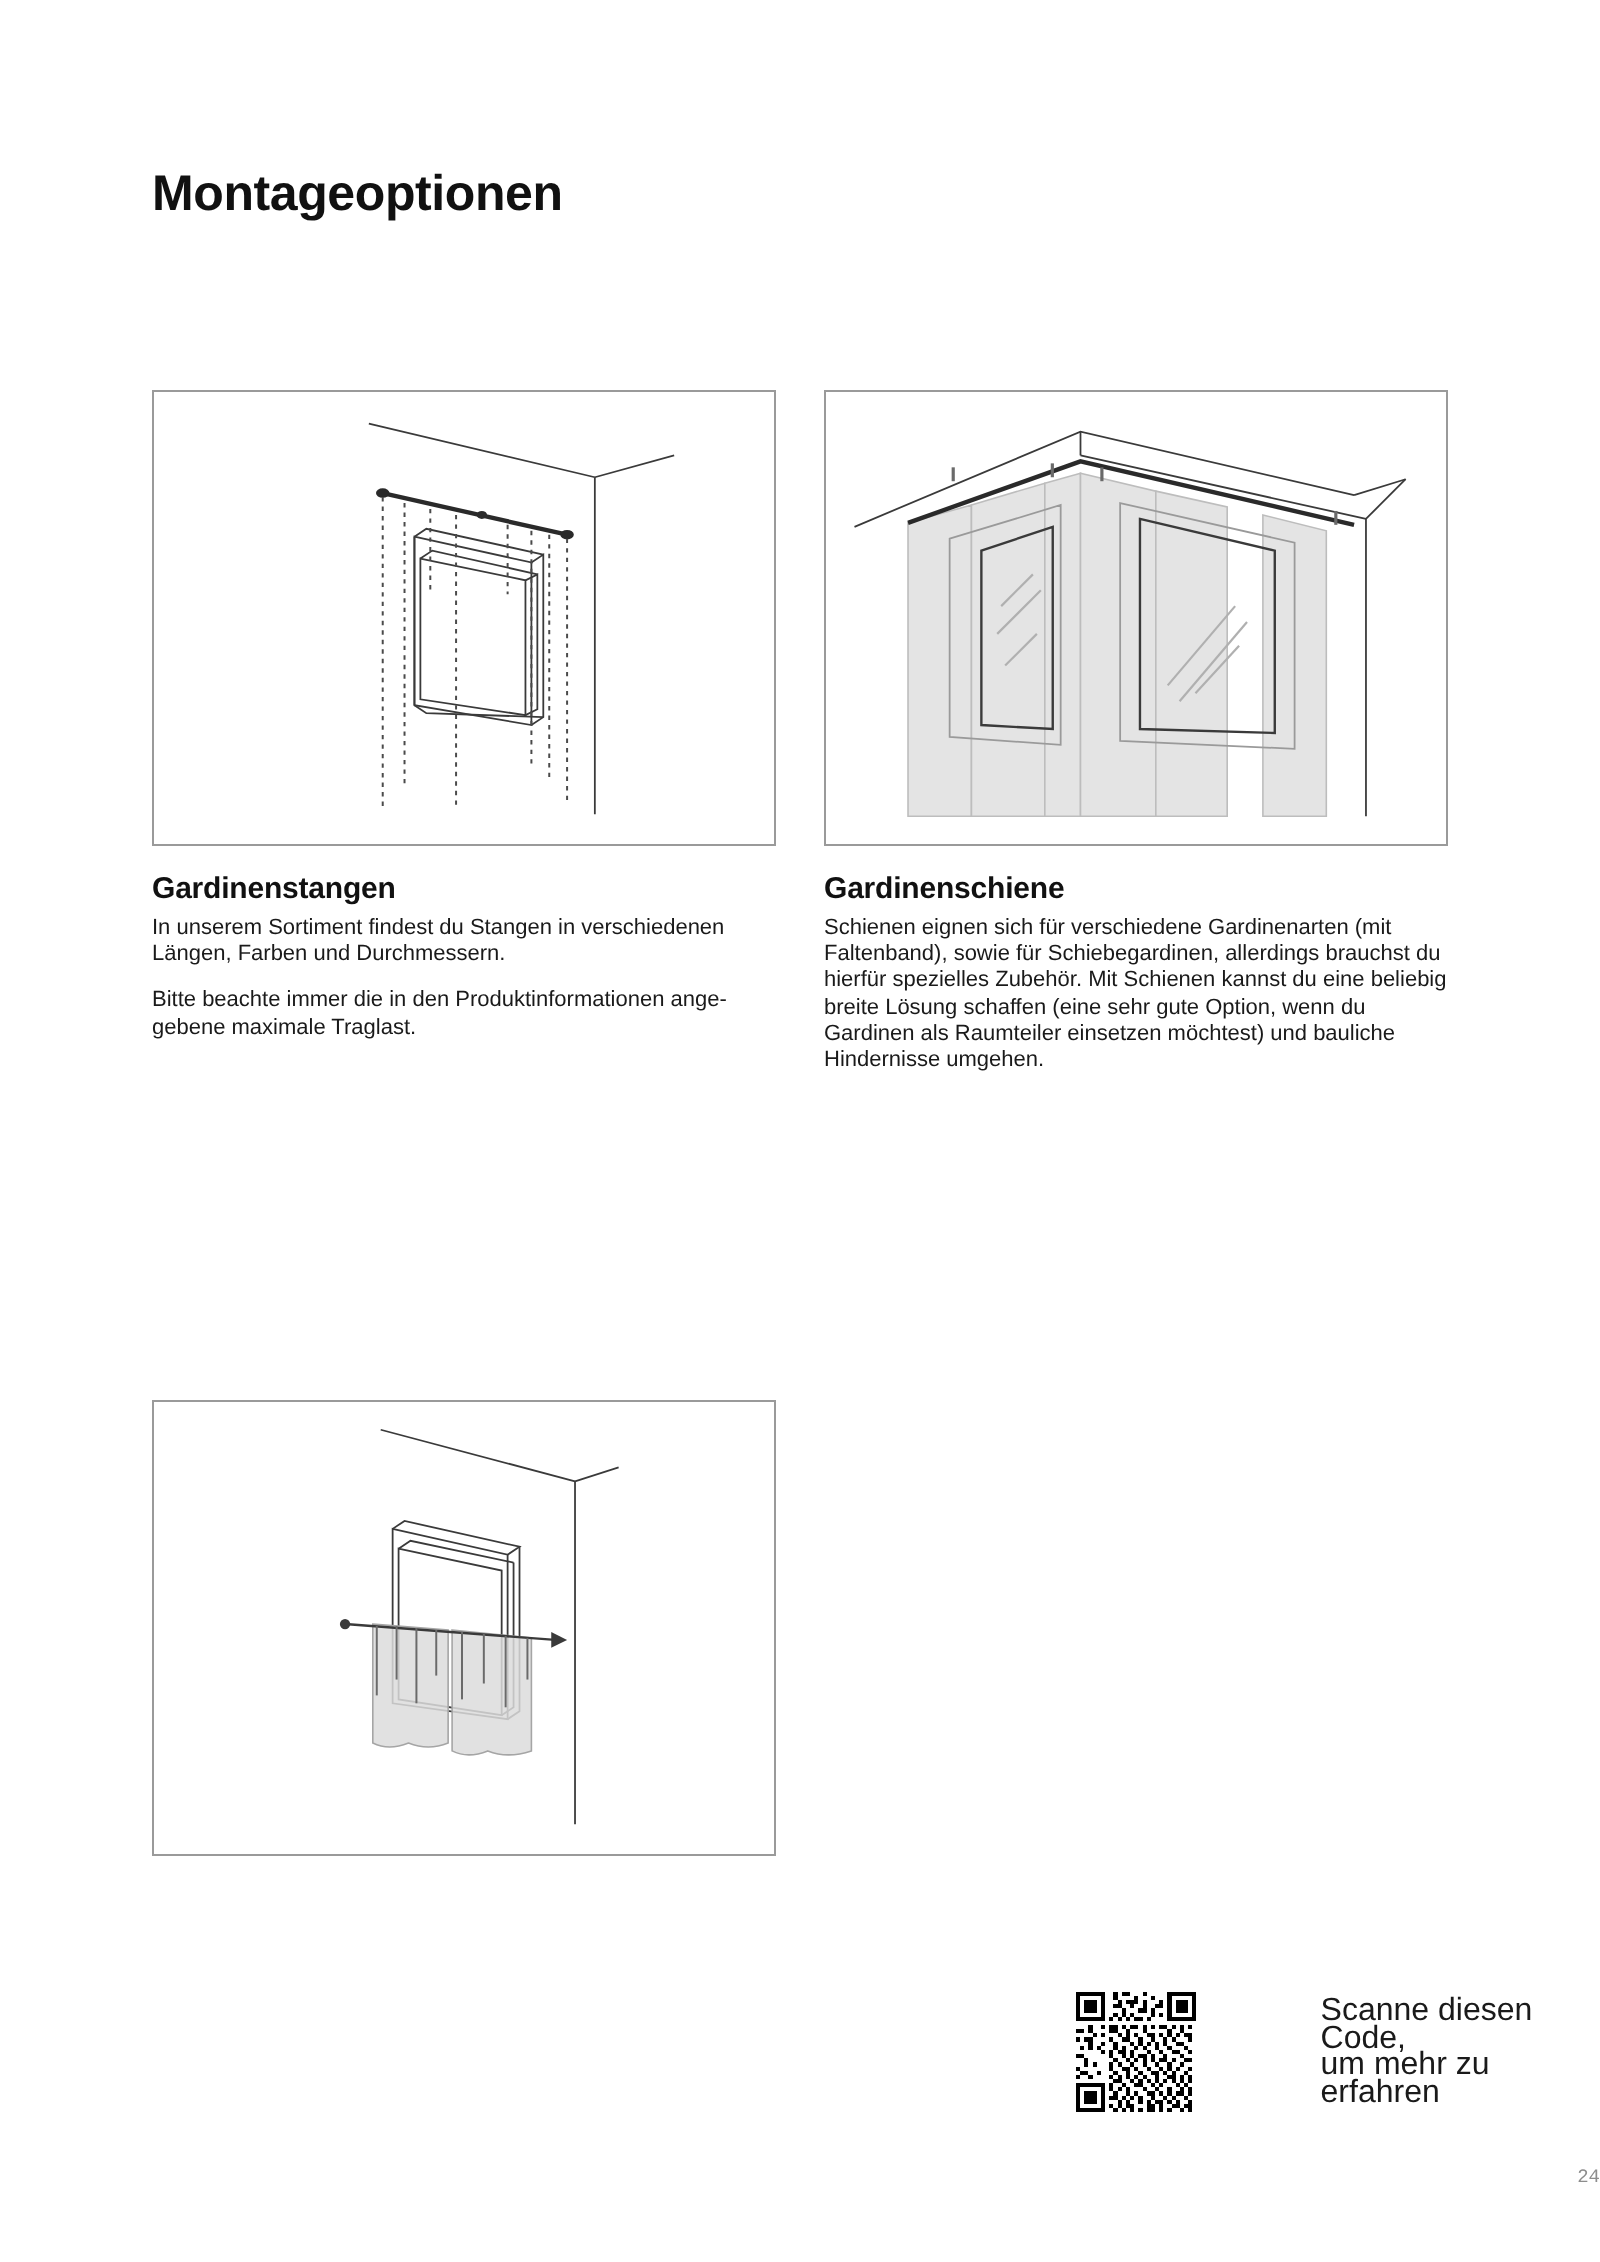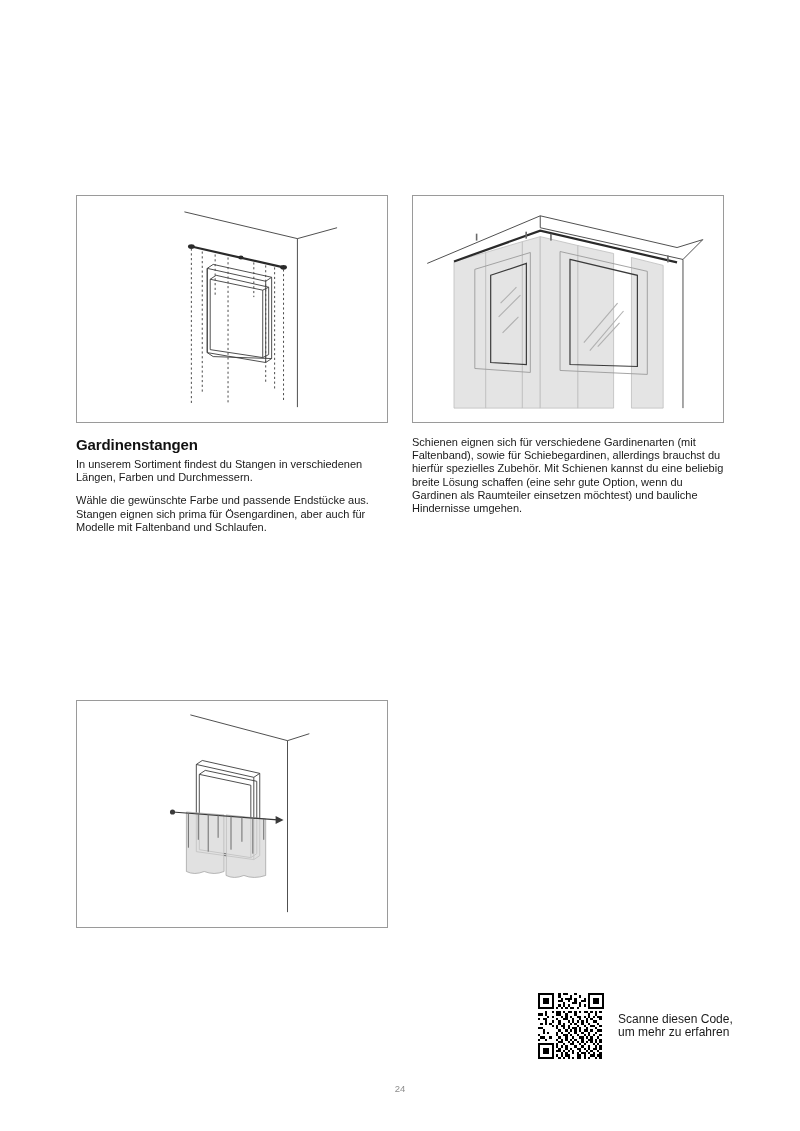--- a/index.html
+++ b/index.html
@@ -70,41 +70,44 @@
   .qr-block {
     position: absolute;
     left: 538px;
     top: 993px;
     display: flex;
     align-items: center;
     gap: 14px;
   }
   .qr-code { width: 66px; height: 66px; display: block; }
   .qr-caption {
-    font-size: 12px;
+    font-size: 16px;
     line-height: 13.5px;
     color: #1a1a1a;
     white-space: pre-line;
+    margin-left: 48px;
   }
 
   
   .page-number {
     position: absolute;
     left: 0; right: 0;
     top: 1083px;
-    text-align: center;
+    text-align: right;
     font-size: 9.5px;
     color: #8d8d8d;
+    font-family: Liberation Mono, monospace;
   }
 </style>
 </head>
 <body>
 
 <div class="page">
 
+  <h1 class="page-title">Montageoptionen</h1>
 
   <div class="panel panel-tl">
     <svg viewBox="0 0 312 228" xmlns="http://www.w3.org/2000/svg">
       <g fill="none" stroke="#3a3a3a" stroke-width="0.9">
 
         <path d="M108 16 L222 43"></path>
         <path d="M222 43 L262 32"></path>
 
         <path d="M222 43 L222 213"></path>
 
@@ -228,24 +231,25 @@
         <path d="M166 117 L166 142"></path>
         <path d="M177 118 L177 154"></path>
         <path d="M188 119 L188 140"></path>
       </g>
     </svg>
   </div>
 
   <section class="sec sec-rods">
     <h2>Gardinenstangen</h2>
     <p>In unserem Sortiment findest du Stangen in verschiedenen Längen, Farben und Durchmessern.</p>
-    <p>Wähle die gewünschte Farbe und passende Endstücke aus. Stangen eignen sich prima für Ösengardinen, aber auch für Modelle mit Faltenband und Schlaufen.</p>
+    <p>Bitte beachte immer die in den Produktinformationen ange-gebene maximale Traglast.</p>
   </section>
 
   <section class="sec sec-track">
+    <h2>Gardinenschiene</h2>
     <p>Schienen eignen sich für verschiedene Gardinenarten (mit Faltenband), sowie für Schiebegardinen, allerdings brauchst du hierfür spezielles Zubehör. Mit Schienen kannst du eine beliebig breite Lösung schaffen (eine sehr gute Option, wenn du Gardinen als Raumteiler einsetzen möchtest) und bauliche Hindernisse umgehen.</p>
   </section>
 
 
   <div class="qr-block">
     <svg class="qr-code" viewBox="0 0 29 29" shape-rendering="crispEdges">
       <rect width="29" height="29" fill="#ffffff"></rect>
       <g fill="#000000">
 
         <path d="M0 0h7v7h-7z"></path>

